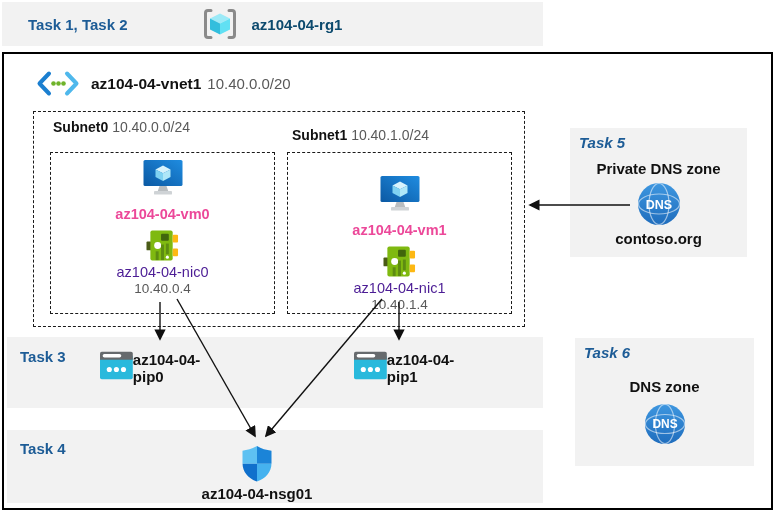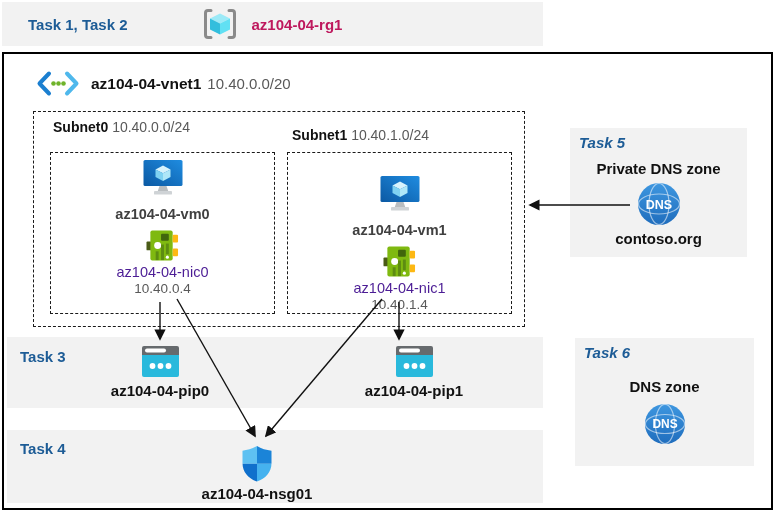--- a/index.html
+++ b/index.html
@@ -1,44 +1,44 @@
 <!DOCTYPE html>
 <html><head>
 <meta charset="utf-8">
 <style>
   html,body{margin:0;padding:0;background:#fff;}
   .canvas{position:relative;width:776px;height:517px;background:#fff;
           font-family:"Liberation Sans",sans-serif;overflow:hidden;border-radius:8px;}
   .panel{position:absolute;background:#f2f2f2;}
   .task-label{color:#1d5c96;font-weight:bold;font-size:15px;line-height:1;}
   .bold14{font-weight:bold;font-size:14px;color:#111;}
-  .bold15{font-weight:bold;font-size:15px;color:#be185d;}
+  .bold15{font-weight:bold;font-size:15px;color:#0c4a6e;}
   .muted{color:#595959;font-weight:normal;}
   .big-box{position:absolute;left:2px;top:52px;width:771px;height:458px;
            border:2px solid #000;box-sizing:border-box;background:#fff;}
   .dashed{position:absolute;border:1px dashed #1a1a1a;box-sizing:border-box;background:transparent;}
   .outer-dashed{left:33px;top:111px;width:492px;height:216px;}
   .inner-a{left:50px;top:152px;width:225px;height:162px;}
   .inner-b{left:287px;top:152px;width:225px;height:162px;}
   .subnet-label{position:absolute;font-size:14px;white-space:nowrap;}
   .node-stack{position:absolute;width:225px;display:flex;flex-direction:column;align-items:center;}
-  .node-stack .res-name{margin-top:9px;font-weight:bold;font-size:14.5px;color:#404040;}
+  .node-stack .res-name{margin-top:9px;font-weight:bold;font-size:14.5px;color:#ec4899;}
   .node-stack .nic-svg{margin-top:7px;}
   .node-stack .nic-name{margin-top:2px;font-weight:normal;font-size:14.5px;color:#4c1d95;}
   .node-stack .ip{margin-top:1px;font-size:13.5px;color:#595959;}
   .vnet-row{position:absolute;left:35px;top:70px;display:flex;align-items:center;}
   .vnet-row .name{margin-left:10px;font-weight:bold;font-size:15.5px;color:#111;}
   .vnet-row .cidr{margin-left:6px;font-size:15px;}
   .header-band{left:2px;top:2px;width:541px;height:44px;display:flex;align-items:center;padding-left:26px;box-sizing:border-box;}
   .header-band .rg-svg{margin-left:74px;}
   .header-band .rg-name{margin-left:14px;}
   .t3-band{left:7px;top:337px;width:536px;height:71px;}
   .t4-band{left:7px;top:430px;width:536px;height:73px;}
   .corner-label{position:absolute;left:13px;top:12px;}
-  .pip-group{position:absolute;width:120px;display:flex;flex-direction:column;align-items:center;}
+  .pip-group{position:absolute;width:120px;display:flex;flex-direction:row;align-items:center;}
   .pip-group .res-name{margin-top:5px;font-weight:bold;font-size:15px;color:#111;}
   .pip0{left:100px;top:346px;}
   .pip1{left:354px;top:346px;}
   .nsg-group{position:absolute;left:197px;top:446px;width:120px;display:flex;flex-direction:column;align-items:center;}
   .nsg-group .res-name{margin-top:3px;font-weight:bold;font-size:15px;color:#111;}
   .t5-box{left:570px;top:128px;width:177px;height:129px;}
   .t6-box{left:575px;top:338px;width:179px;height:128px;}
   .side-label{position:absolute;left:9px;top:7px;font-style:italic;}
   .side-content{display:flex;flex-direction:column;align-items:center;box-sizing:border-box;}
   .t5-box .side-content{padding-top:32px;}

